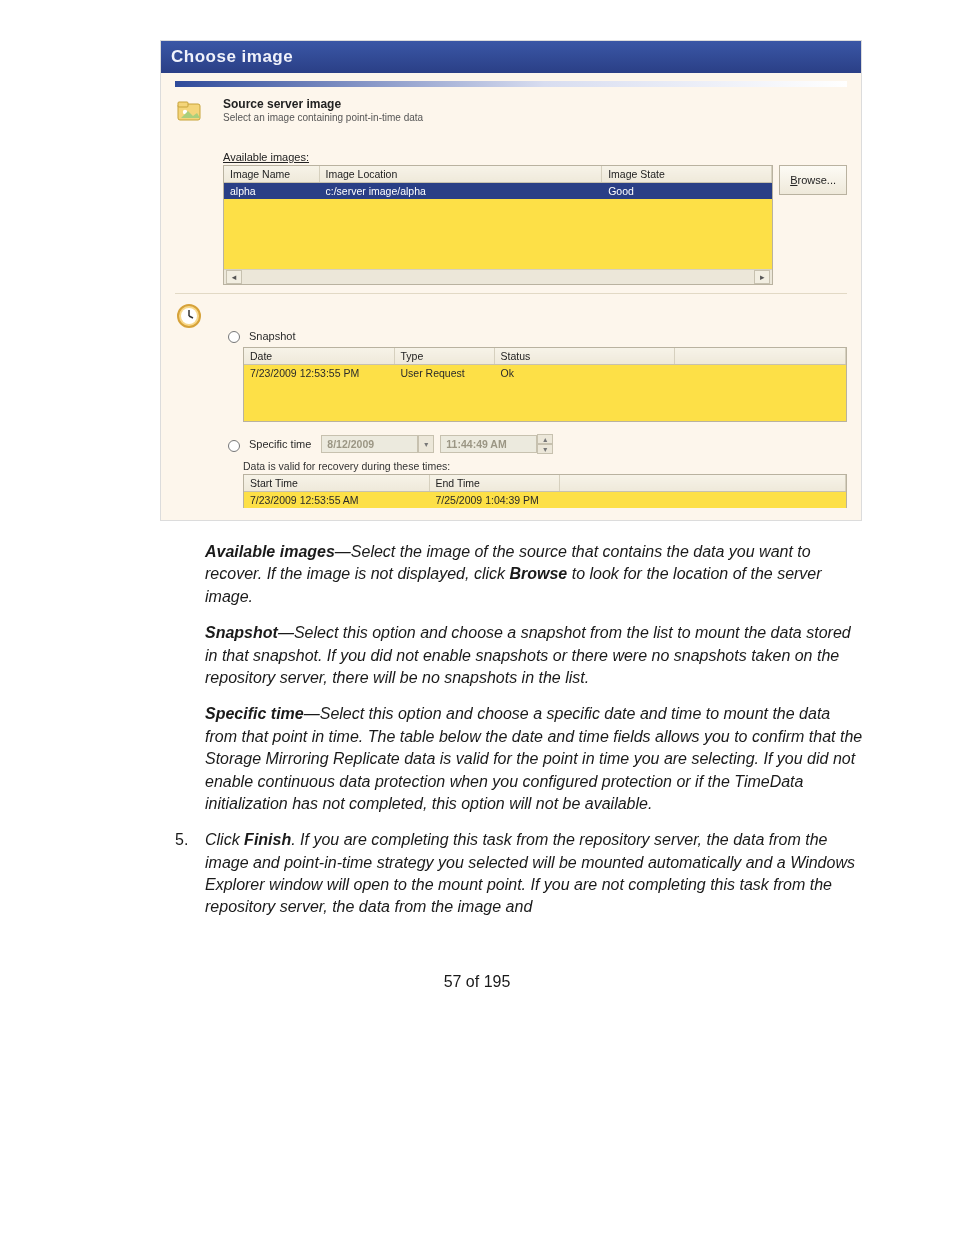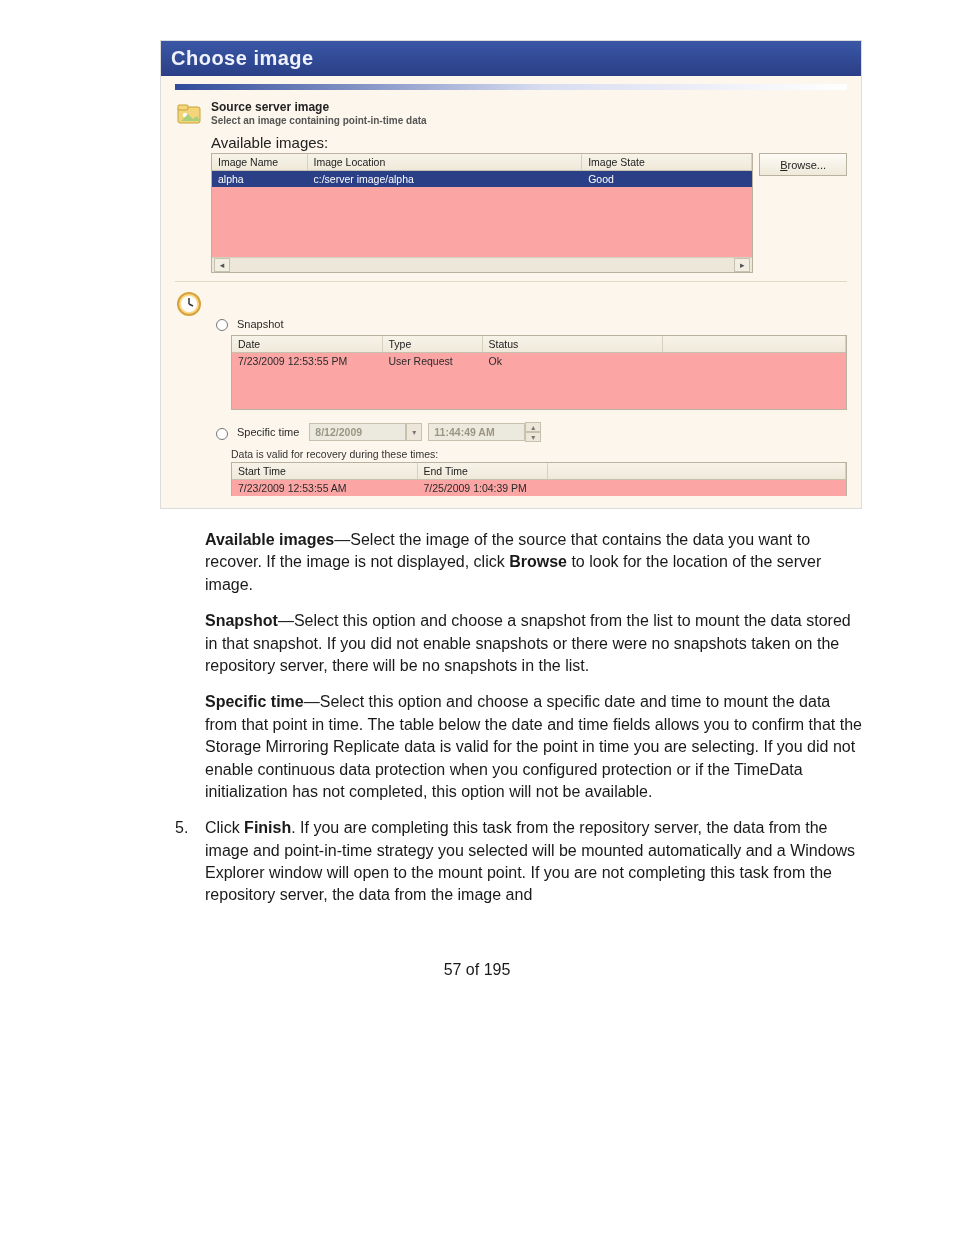--- a/index.html
+++ b/index.html
@@ -20,21 +20,21 @@
     border: 1px solid #dcdcdc;
     background: #fdf6ec;
     font-family: Tahoma, Arial, sans-serif;
     font-size: 11px;
     color: #2a2a2a;
   }
   .titlebar {
     background: linear-gradient(#3a57a6, #2a3f86);
     color: #f0f2fb;
     font-weight: bold;
-    font-size: 20px;
+    font-size: 17px;
     padding: 6px 10px;
     letter-spacing: 0.5px;
   }
   .gradient-strip {
     height: 6px;
     background: linear-gradient(to right, #2f4a9a 0%, #d8ddf0 55%, #ffffff 100%);
     margin: 8px 0 10px 0;
   }
   .divider {
     height: 1px;
@@ -42,55 +42,56 @@
     margin: 8px 0 8px 0;
   }
   .panel {
     padding: 0 14px 12px 14px;
     background: #fdf6ec;
   }
   .section {
     display: flex;
     align-items: flex-start;
     margin-top: 4px;
+    gap: 12px;
   }
   .section-icon {
     width: 28px;
     height: 28px;
     margin-right: 8px;
     flex: 0 0 auto;
   }
   .section-body {
     flex: 1;
   }
   .section-title {
     font-weight: bold;
     font-size: 12px;
     color: #222;
   }
   .section-sub {
     font-size: 10px;
     color: #555;
     margin-top: 1px;
-    font-weight: bold;
   }
   .label {
-    font-size: 15px;
+    font-size: 11px;
     color: #222;
-    margin-top: 8px;
+    margin-top: 28px;
     margin-bottom: 2px;
+    text-decoration: underline;
   }
   .row {
     display: flex;
     align-items: flex-start;
     gap: 6px;
   }
   .table-wrap {
     border: 1px solid #b9b2a0;
-    background: #fca5a5;
+    background: #fde047;
     flex: 1;
     position: relative;
   }
   table {
     width: 100%;
     border-collapse: collapse;
     font-size: 10.5px;
     table-layout: fixed;
   }
   thead th {
@@ -126,24 +127,24 @@
     height: 12px;
     background: #f2eee1;
     border: 1px solid #c7c1af;
     display: flex;
     align-items: center;
     justify-content: center;
   }
   .btn {
     background: linear-gradient(#fdfbf5, #efe9da);
     border: 1px solid #b9b2a0;
-    padding: 2px 20px;
+    padding: 2px 10px;
     font-size: 11px;
     color: #222;
-    height: 23px;
+    height: 30px;
     text-decoration: underline;
     text-decoration-color: transparent;
   }
   .btn:first-letter { text-decoration: underline; }
   .spacer { height: 70px; }
   .spacer-sm { height: 40px; }
   .radio-row {
     display: flex;
     align-items: center;
     gap: 6px;
@@ -179,21 +180,21 @@
   }
 
   
   .doc {
     margin: 20px 0 0 145px;
     width: 660px;
     font-size: 16px;
     line-height: 1.4;
     color: #1a1a1a;
   }
-  .doc p { margin: 0 0 14px 0; }
+  .doc p { margin: 0 0 14px 0; font-style: italic; }
   .doc .bold { font-weight: bold; }
   .doc-item {
     display: flex;
     margin-left: -30px;
   }
   .doc-item .num {
     width: 30px;
     flex: 0 0 auto;
   }
   .page-num {

